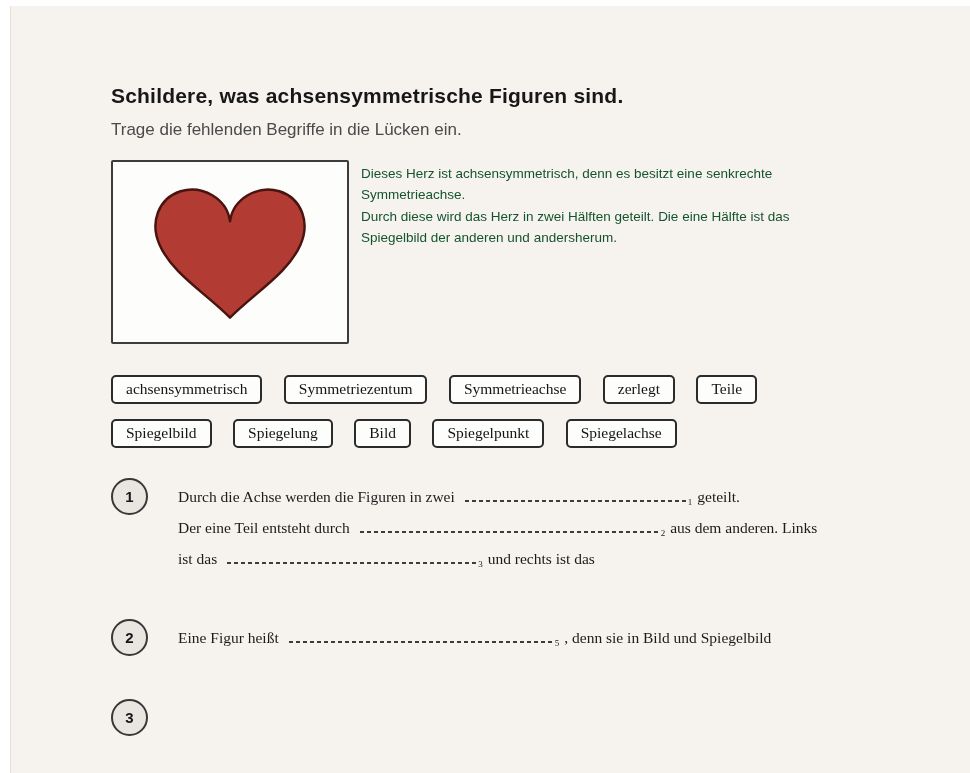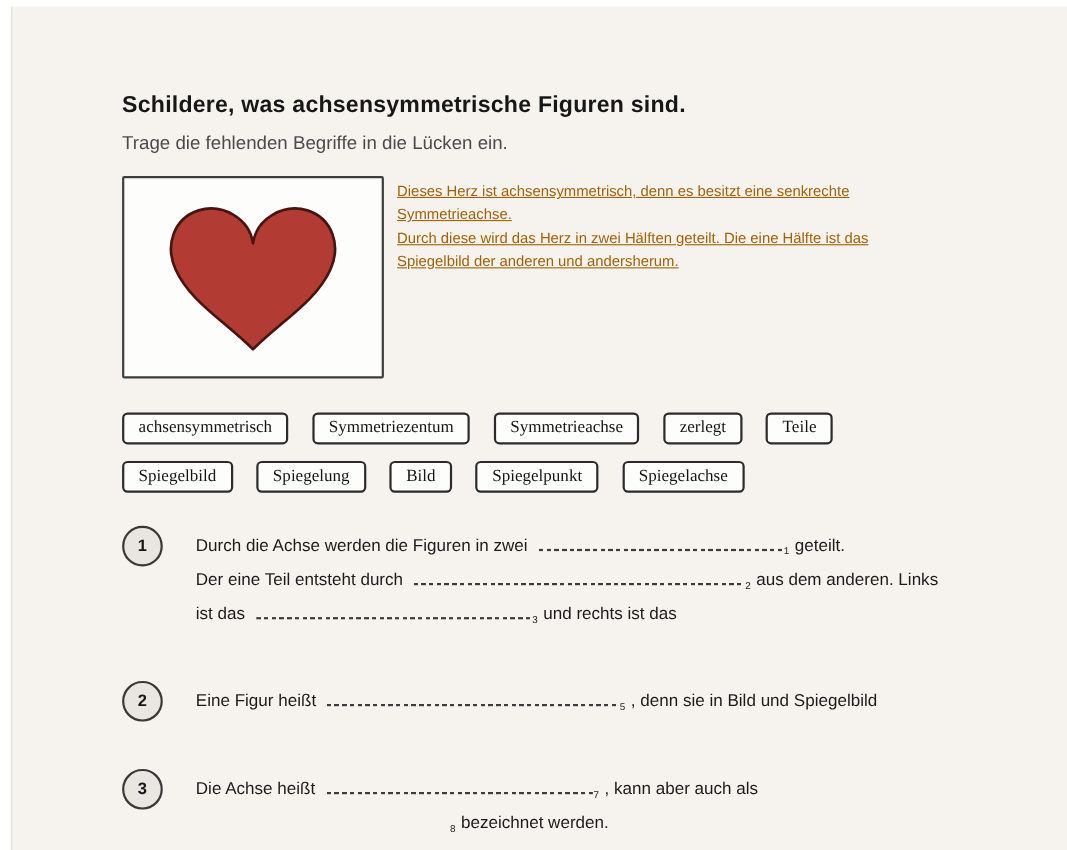--- a/index.html
+++ b/index.html
@@ -43,23 +43,22 @@
     align-items: center;
     justify-content: center;
   }
   .heart-box svg { width: 162px; height: 152px; }
 
   .example-text {
     left: 350px; top: 157px;
     width: 600px;
     font-size: 13.5px;
     line-height: 1.58;
-    color: #a16207;
+    color: #14532d;
     white-space: pre-line;
-    text-decoration: underline;
   }
 
   .word-row { left: 100px; white-space: nowrap; }
   .word-row-1 { top: 369px; }
   .word-row-2 { top: 413px; }
   .chip {
     display: inline-block;
     background: #fdfdfb;
     border: 2px solid #2b2b2b;
     border-radius: 5px;
@@ -87,20 +86,21 @@
     color: #161616;
     flex: 0 0 auto;
   }
   .qlines { margin-left: 30px; padding-top: 3px; }
   .qline {
     height: 31px;
     line-height: 31px;
     font-size: 15.5px;
     color: #1b1b1b;
     white-space: nowrap;
+    font-family: Liberation Serif, serif;
   }
   .qline .pre { margin-right: 2px; }
   .qline .post { margin-left: 5px; }
   .blank {
     display: inline-block;
     vertical-align: baseline;
     height: 13px;
     margin-left: 8px;
     background-image: repeating-linear-gradient(90deg, #3c3c3c 0px, #3c3c3c 4px, transparent 4px, transparent 7px);
     background-size: 100% 2px;
@@ -179,23 +179,15 @@
     <div class="qcircle">2</div>
     <div class="qlines">
       <div class="qline">
         <span class="pre">Eine Figur heißt</span><span class="blank b5"></span><span class="sub">5</span><span class="post">, denn sie in Bild und Spiegelbild</span>
       </div>
     </div>
   </div>
 
   <div class="abs question q3">
     <div class="qcircle">3</div>
-    <div class="qlines">
-      <div class="qline">
-        <span class="pre">Die Achse heißt</span><span class="blank b7"></span><span class="sub">7</span><span class="post">, kann aber auch als</span>
-      </div>
-      <div class="qline indent">
-        <span class="pre"></span><span class="blank b8"></span><span class="sub">8</span><span class="post">bezeichnet werden.</span>
-      </div>
-    </div>
   </div>
 
 </div>
 
 </body></html>

